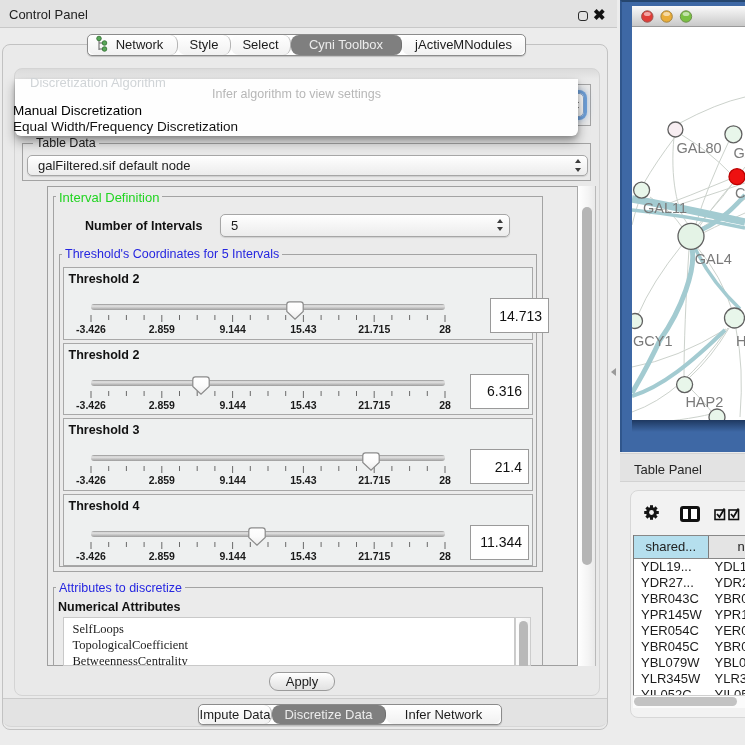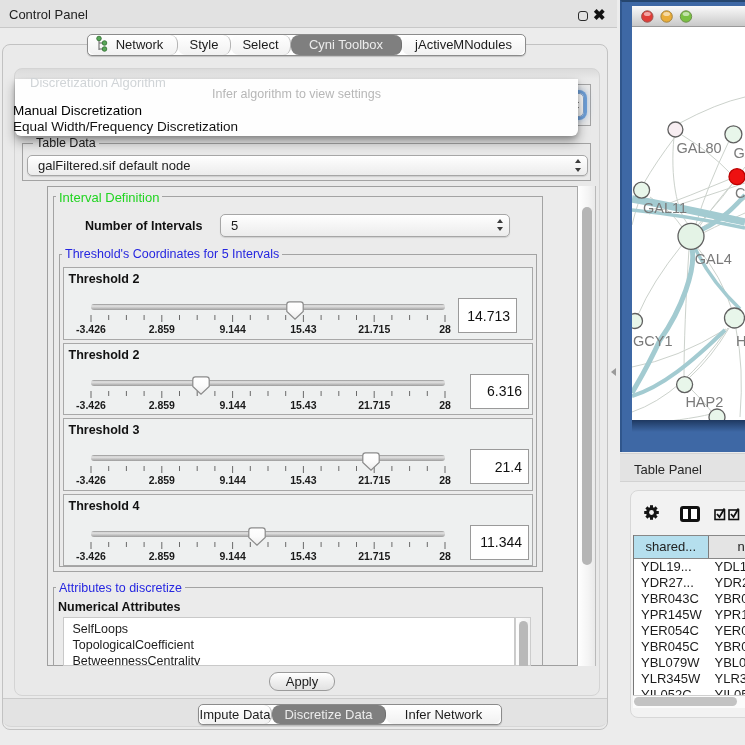--- a/index.html
+++ b/index.html
@@ -131,21 +131,21 @@
     <svg class="thumb" style="left:286.3278177305416px;top:300.5px;" width="18" height="19" viewBox="0 0 18 19">
     <path d="M3.5,0.8 L14.5,0.8 Q17.2,0.8 17.2,3.5 L17.2,10.5 L9,18.2 L0.8,10.5 L0.8,3.5 Q0.8,0.8 3.5,0.8 Z" fill="url(#tg0)" stroke="#8a8a8a" stroke-width="1.2"></path>
     <defs>
         <linearGradient id="tg0" x1="0" y1="0" x2="0" y2="1">
       <stop offset="0" stop-color="#ffffff"></stop>
           <stop offset="0.5" stop-color="#fbfbfb"></stop>
           <stop offset="1" stop-color="#ededed"></stop>
     </linearGradient>
       </defs>
     </svg>
-    <div class="vbox" style="left:458px;top:298px;">14.713</div>
+    <div class="vbox" style="left:490px;top:298px;">14.713</div>
     <div class="tbox" style="left:62.5px;top:342.5px;width:470px;height:72.5px;">
       <div class="tt">Threshold 2</div>
     </div>
     <div class="track" style="left:91px;top:379.5px;width:354px;"></div>
     <svg class="abs" style="left:86px;top:390.5px;" width="364" height="9" viewBox="0 0 364 9">
       <line x1="5" y1="0" x2="5" y2="7" stroke="#6a6a6a" stroke-width="1"></line>
       <line x1="22.7" y1="0" x2="22.7" y2="5" stroke="#6a6a6a" stroke-width="1"></line>
       <line x1="40.4" y1="0" x2="40.4" y2="5" stroke="#6a6a6a" stroke-width="1"></line>
       <line x1="58.1" y1="0" x2="58.1" y2="5" stroke="#6a6a6a" stroke-width="1"></line>
       <line x1="75.8" y1="0" x2="75.8" y2="7" stroke="#6a6a6a" stroke-width="1"></line>
@@ -270,21 +270,21 @@
     </linearGradient>
       </defs>
     </svg>
     <div class="vbox" style="left:470px;top:524.5px;">11.344</div>
   </div>
 
 <div class="gbox" style="left:52.5px;top:587px;width:490px;height:79px;border-bottom:none;"></div>
 <div class="grouplab" style="left:56px;top:580.5px;color:#2626e0;background:#ebebeb;">Attributes to discretize</div>
 <div class="abs" style="left:58px;top:600px;font-weight:bold;font-size:12.5px;color:#111;">Numerical Attributes</div>
 <div class="abs" style="left:62.5px;top:617px;width:452.5px;height:49px;background:#fff;border:1px solid #c9c9c9;overflow:hidden;">
-  <div style="font-size:12.5px;color:#1c1c1c;padding:3px 0 0 9px;line-height:16px;">SelfLoops<br>TopologicalCoefficient<br>BetweennessCentrality</div>
+  <div style="font-size:12.5px;color:#1c1c1c;padding:3px 0 0 9px;line-height:16px;font-family:Liberation Serif, serif;">SelfLoops<br>TopologicalCoefficient<br>BetweennessCentrality</div>
 </div>
 
 <div class="abs" style="left:515px;top:617px;width:16px;height:49px;background:linear-gradient(90deg,#fdfdfd,#f2f2f2);border:1px solid #cccccc;"></div>
 <div class="abs" style="left:518.5px;top:621px;width:9px;height:45px;background:#b9b9b9;border-radius:4.5px 4.5px 0 0;"></div>
 
 <div class="abs" style="left:577px;top:186px;width:19px;height:480px;background:linear-gradient(90deg,#ffffff,#f4f4f4 60%,#e9e9e9);border-left:1px solid #a8a8a8;border-right:1px solid #b9b9b9;"></div>
 <div class="abs" style="left:581.5px;top:207px;width:10px;height:358px;background:#b5b5b5;border-radius:5px;"></div>
 
 <div class="abs" style="left:269px;top:671.5px;width:66px;height:19.5px;border:1px solid #9b9b9b;border-radius:9px;
   background:linear-gradient(#ffffff,#efefef 50%,#e2e2e2);display:flex;align-items:center;justify-content:center;font-size:13px;color:#1c1c1c;">Apply</div>

